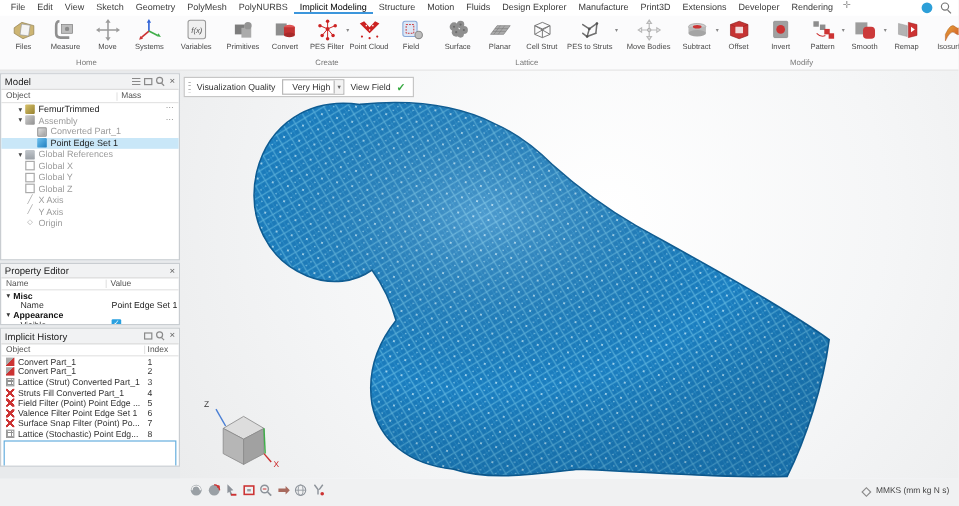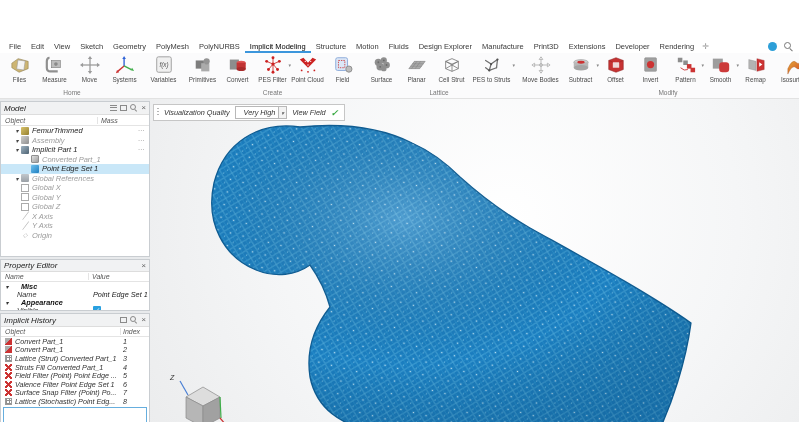--- a/index.html
+++ b/index.html
@@ -1,40 +1,40 @@
 <!DOCTYPE html>
 <html><head>
 <meta charset="utf-8">
 <style>
   html,body{margin:0;padding:0;background:#ddd;}
   .app{position:relative;width:799px;height:422px;background:#fff;overflow:hidden;
        font-family:"Liberation Sans",sans-serif;-webkit-font-smoothing:antialiased;}
   
-  .menubar{height:13px;display:flex;align-items:center;padding-left:4px;font-size:7.5px;color:#3a3a3a;background:#fff;position:relative;margin-top:40px;}
+  .menubar{height:13px;display:flex;align-items:flex-start;padding-left:4px;font-size:7.5px;color:#3a3a3a;background:#fff;position:relative;}
   .mi{padding:1px 5px 2px;white-space:nowrap;cursor:default;}
   .mi.active{color:#000;box-shadow:inset 0 -2px 0 #3c96dc;}
   .mi-plus{color:#9a9a9a;font-size:8px;padding:0 3px 1px;}
   .mb-right{position:absolute;right:6px;top:2px;display:flex;gap:7px;align-items:center;}
   .dot-help{width:9px;height:9px;border-radius:50%;background:#2d9fd8;}
   .magbig{position:relative;width:9px;height:9px;}
   .magbig::before{content:"";position:absolute;left:0;top:0;width:5px;height:5px;border:1.2px solid #777;border-radius:50%;}
   .magbig::after{content:"";position:absolute;left:6px;top:6px;width:3.5px;height:1.2px;background:#777;transform:rotate(45deg);transform-origin:0 0;}
   
   .ribbon{height:45px;display:flex;align-items:stretch;background:#fbfbfc;border-bottom:1px solid #e2e2e2;padding-left:2px;}
   .rgroup{display:flex;flex-direction:column;}
   .rrow{display:flex;flex:1;}
   .rbtn{position:relative;width:35px;display:flex;flex-direction:column;align-items:center;padding-top:2px;cursor:default;}
   .rbtn.wide{width:45px;}
   .rbtn svg{width:22px;height:20px;flex:none;}
   .rlbl{font-size:6.3px;color:#4a4a4a;white-space:nowrap;margin-top:1px;}
   .gl{height:9px;text-align:center;font-size:6.5px;color:#777;}
   .rsep{width:1px;background:#e0e0e0;margin:3px 2px;}
   .caret::after{content:"▾";position:absolute;right:-1px;top:9px;font-size:5px;color:#888;}
   
-  .main{display:flex;height:340px;font-style:italic;}
+  .main{display:flex;height:340px;}
   .sidebar{width:150px;background:#e8eaec;display:flex;flex-direction:column;padding-top:2px;box-sizing:border-box;flex:none;}
   .panel{background:#fff;border:1px solid #c9cdd1;margin:0 0 2px 0;overflow:hidden;box-sizing:border-box;}
   .phead{height:12px;background:#f1f2f3;display:flex;align-items:center;font-size:8px;color:#222;padding:0 3px;border-bottom:1px solid #ddd;}
   .ptitle{flex:1;white-space:nowrap;}
   .phicons{display:flex;gap:3px;align-items:center;}
   .ph-list{width:7px;height:6px;background:repeating-linear-gradient(#8a8a8a 0 1px,transparent 1px 2.5px);}
   .ph-frame{width:7px;height:6px;border:1px solid #8a8a8a;box-sizing:border-box;}
   .ph-mag{position:relative;width:8px;height:8px;}
   .ph-mag::before{content:"";position:absolute;left:0;top:0;width:4px;height:4px;border:1px solid #8a8a8a;border-radius:50%;}
   .ph-mag::after{content:"";position:absolute;left:5px;top:5px;width:3px;height:1px;background:#8a8a8a;transform:rotate(45deg);transform-origin:0 0;}
@@ -60,21 +60,21 @@
   .ticon-axis,.ticon-origin{background:none;color:#a8a8a8;font-size:7px;line-height:8px;text-align:center;}
   .ticon-axis::before{content:"╱";}
   .ticon-origin::before{content:"◇";font-size:6px;}
   .tmass{position:absolute;right:4px;font-size:7px;color:#8a8a8a;top:-1px;}
   
   .prow{display:flex;height:8px;font-size:7.3px;align-items:center;color:#222;white-space:nowrap;}
   .pname{width:88px;display:flex;align-items:center;padding-left:2px;box-sizing:border-box;flex:none;}
   .pname.field{padding-left:16px;color:#333;}
   .pgexp{width:8px;font-size:6px;color:#333;text-align:center;}
   .pgexp::before{content:"▾";}
-  .pgname{font-weight:bold;color:#111;margin-left:10px;}
+  .pgname{font-weight:bold;color:#111;}
   .pval{flex:1;padding-left:4px;}
   .pcheckbox{width:8px;height:8px;background:#29a0e0;border-radius:1px;color:#fff;font-size:6px;line-height:8px;text-align:center;margin-left:4px;}
   .pcheckbox::before{content:"✓";}
   
   .hrow{display:flex;height:8.6px;font-size:7.2px;align-items:center;color:#333;white-space:nowrap;}
   .hicon{width:7px;height:7px;margin:0 3px 0 4px;flex:none;}
   .hicon-convert{background:linear-gradient(135deg,#ababab 45%,#cc3333 45%);}
   .hicon-lattice{background:repeating-linear-gradient(0deg,#909090 0 1px,transparent 1px 3px),repeating-linear-gradient(90deg,#909090 0 1px,transparent 1px 3px);border:1px solid #9a9a9a;box-sizing:border-box;}
   .hicon-filter{background:linear-gradient(45deg,transparent 40%,#cc3333 40% 60%,transparent 60%),linear-gradient(-45deg,transparent 40%,#cc3333 40% 60%,transparent 60%);}
   .hlabel{flex:1;overflow:hidden;}
@@ -439,26 +439,20 @@
         <div class="trow">
           <span class="texp"></span>
           <span class="ticon ticon-root"></span>
           <span>FemurTrimmed</span>
           <span class="tmass">…</span>
         </div>
         <div class="trow gray ind1">
           <span class="texp"></span>
           <span class="ticon ticon-assembly"></span>
           <span>Assembly</span>
-          <span class="tmass">…</span>
-        </div>
-        <div class="trow ind1">
-          <span class="texp"></span>
-          <span class="ticon ticon-implicit"></span>
-          <span>Implicit Part 1</span>
           <span class="tmass">…</span>
         </div>
         <div class="trow gray ind2">
           <span class="tsp"></span>
           <span class="ticon ticon-part"></span>
           <span>Converted Part_1</span>
         </div>
         <div class="trow sel ind2">
           <span class="tsp"></span>
           <span class="ticon ticon-pointset"></span>

